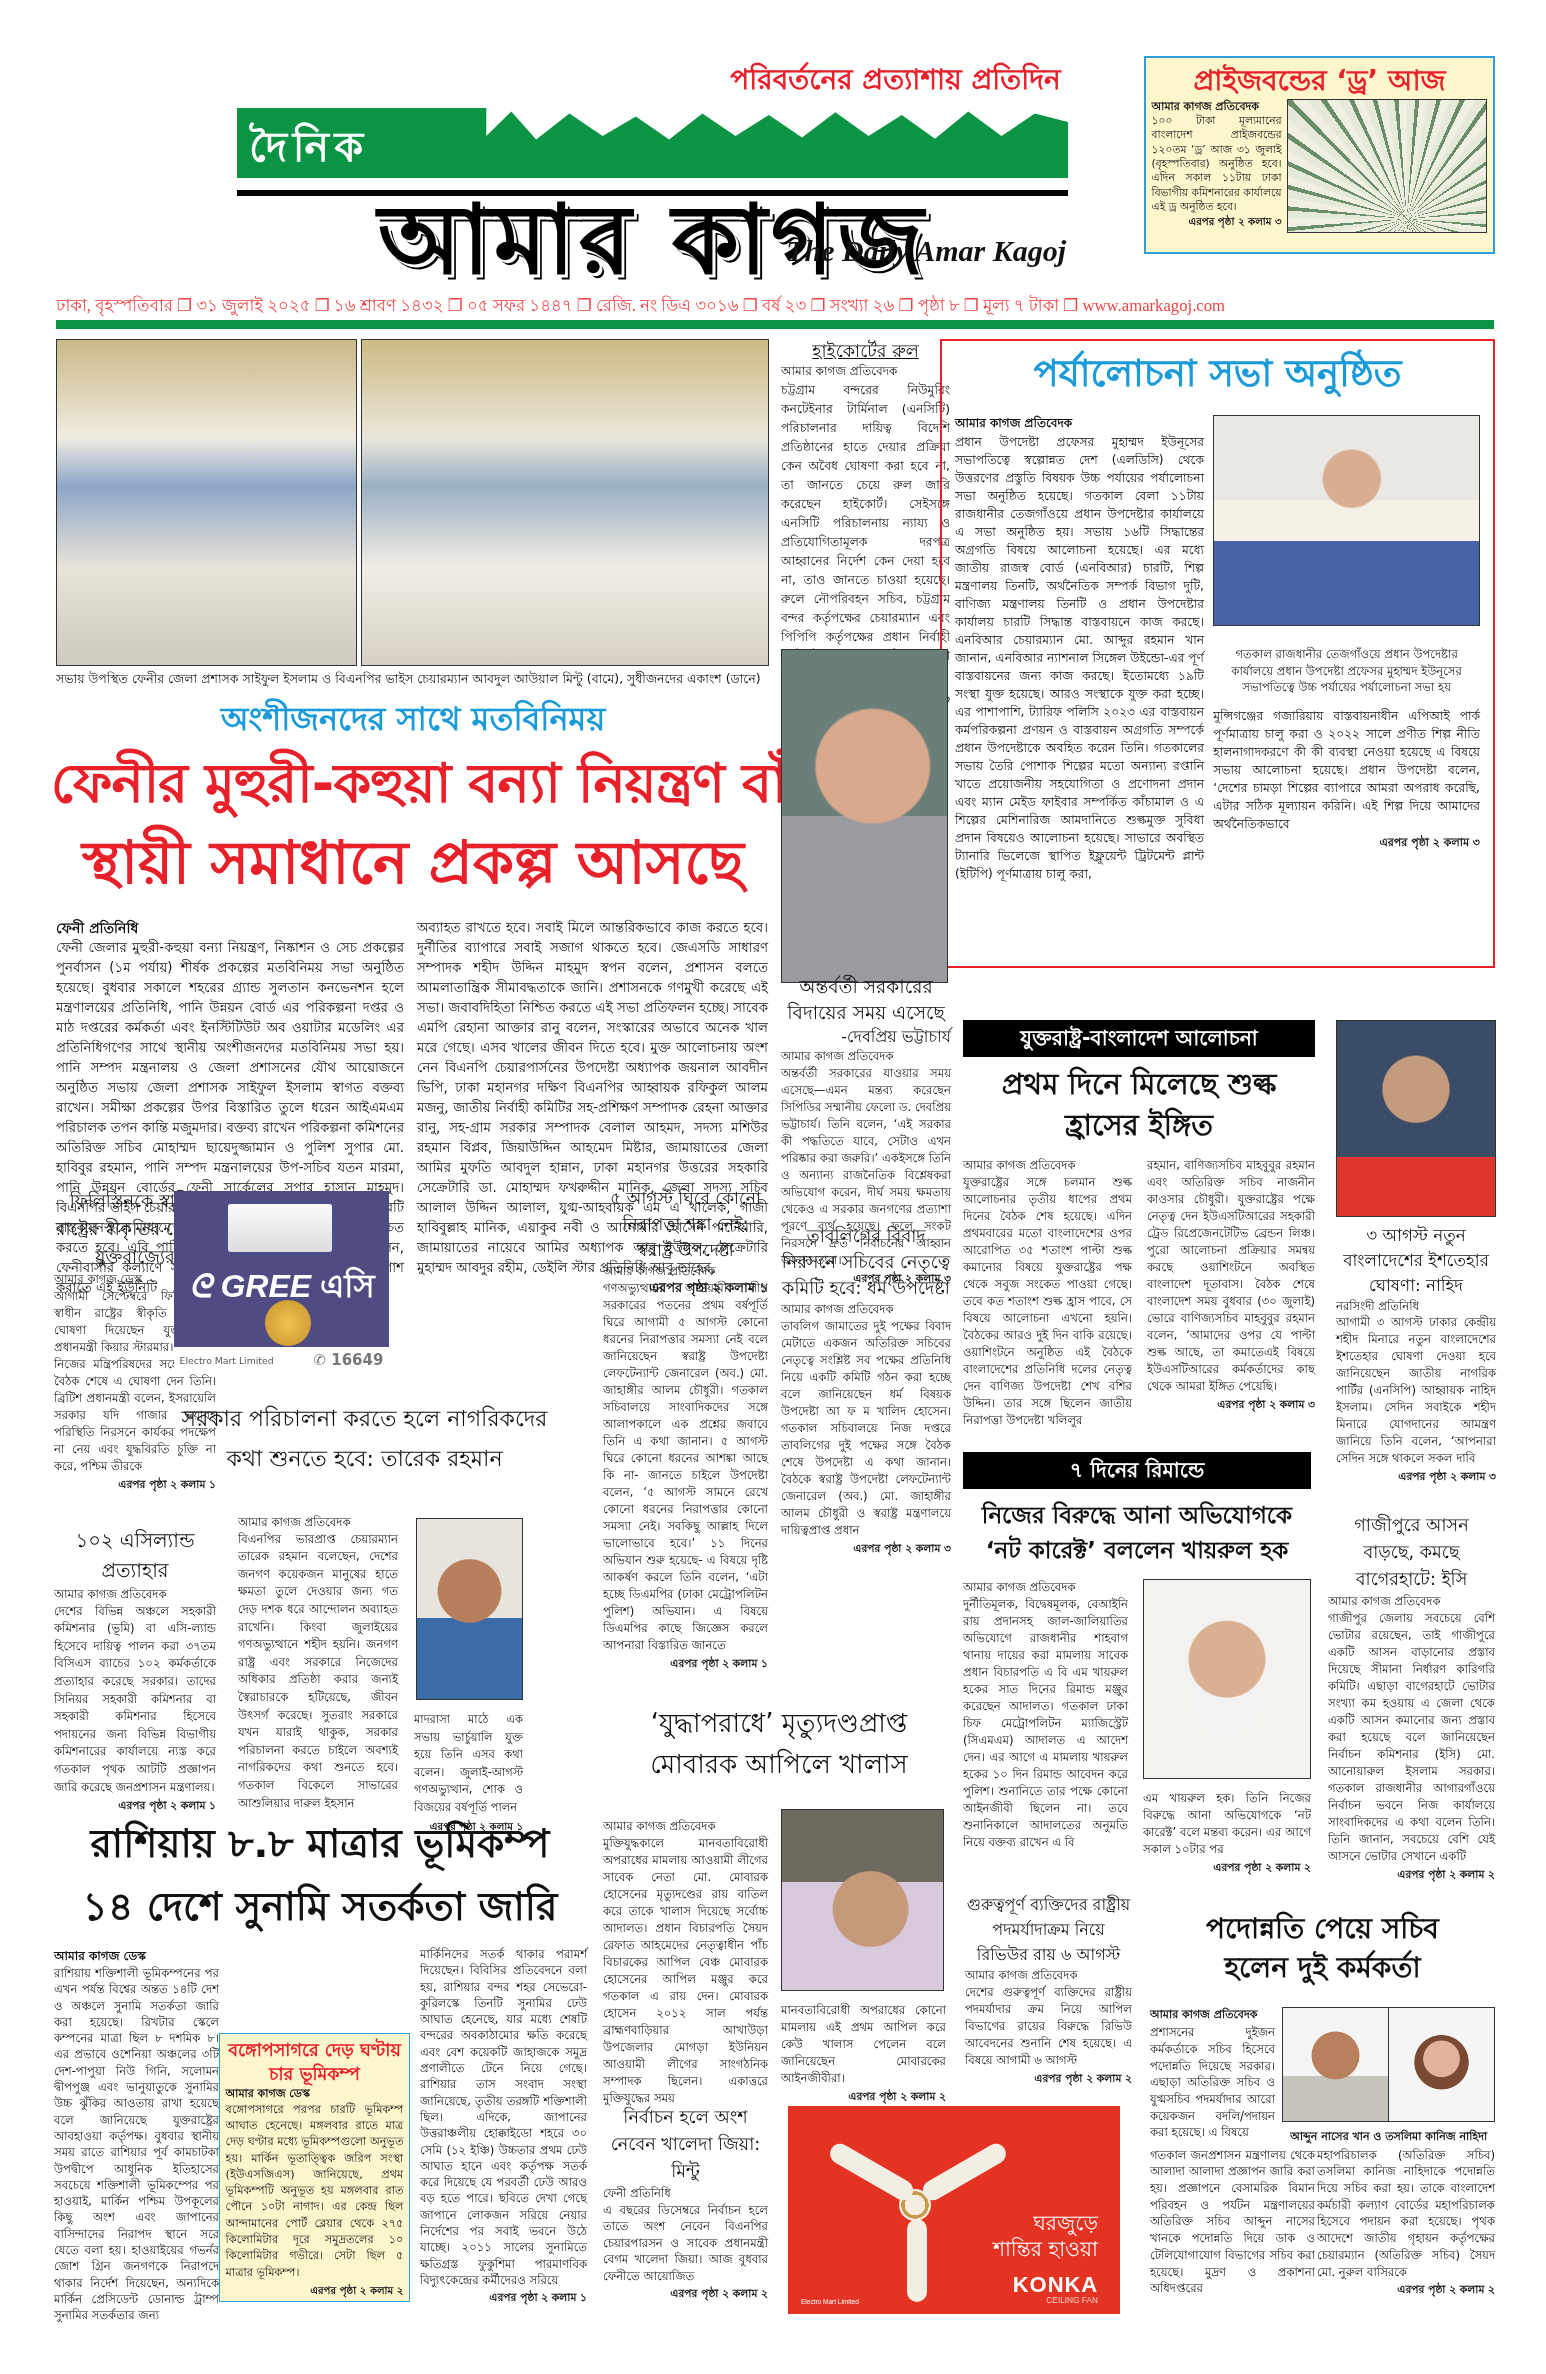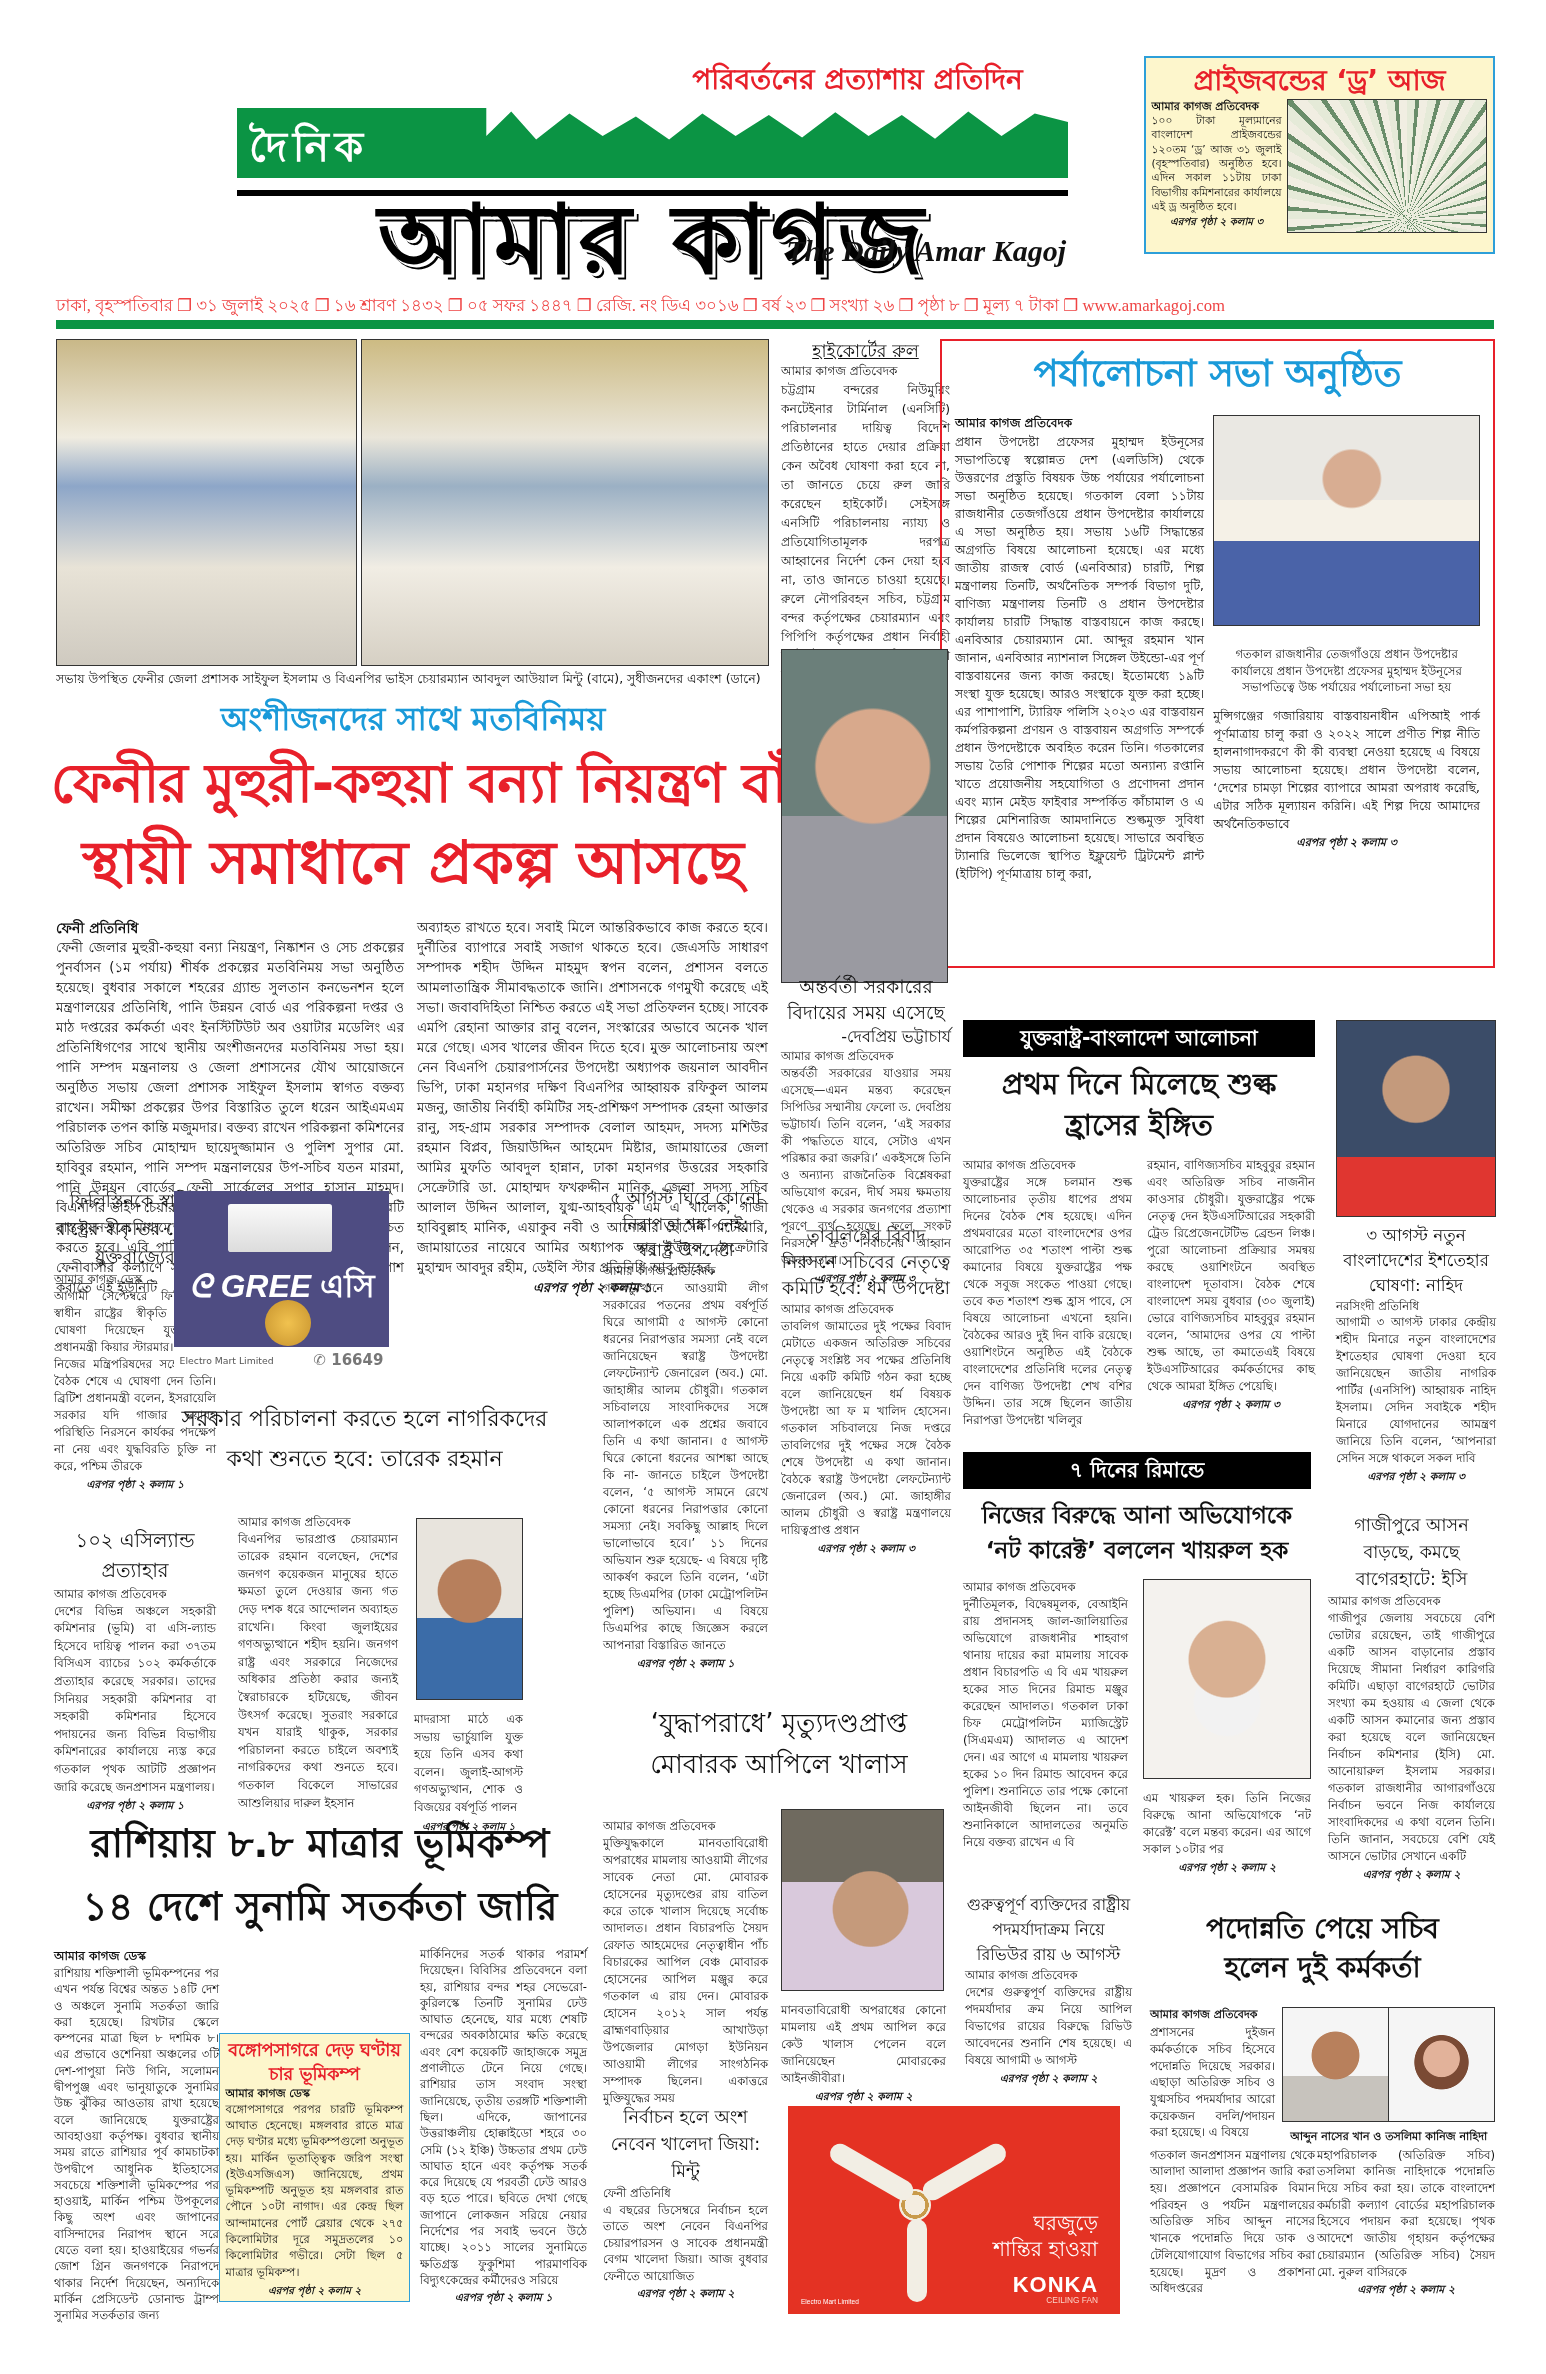--- a/index.html
+++ b/index.html
@@ -1,30 +1,30 @@
 <!DOCTYPE html>
 <html style="font-size:15px"><head>
 <meta charset="utf-8">
 <style>
 *{box-sizing:border-box;margin:0;padding:0}
 body{width:1546px;height:2375px;background:#fff;font-family:"DejaVu Sans",sans-serif;color:#111;position:relative;overflow:hidden}
 .abs{position:absolute}
 .body-text{font-size:14px;line-height:21px;text-align:justify;color:#111}
 .byline{font-size:14px;font-weight:bold;line-height:20.4px}
 .byline-plain{font-size:14px;line-height:20.4px}
-.cont{font-size:13px;font-style:italic;font-weight:bold;text-align:center;line-height:20.4px}
+.cont{font-size:13px;font-weight:bold;text-align:right;line-height:20.4px}
 .head-blk{text-align:center;font-weight:bold;color:#111;line-height:1.25}
 .photo{background:linear-gradient(135deg,#8f8a80,#d7d0c3 40%,#6d6a63);border:0.9px solid #333}
 .banner{background:#000;color:#fff;text-align:center;font-weight:bold}
 </style>
 </head>
 <body>
 
 <header>
-  <div class="abs" style="left:649px;top:58px;width:417px;text-align:center;font-size:28px;font-weight:bold;color:#e8202a;font-family:'DejaVu Serif',serif">পরিবর্তনের প্রত্যাশায় প্রতিদিন</div>
+  <div class="abs" style="left:687px;top:58px;width:417px;text-align:center;font-size:28px;font-weight:bold;color:#e8202a;font-family:'DejaVu Serif',serif">পরিবর্তনের প্রত্যাশায় প্রতিদিন</div>
   <div class="abs" style="left:237px;top:108px;width:831px;height:70px;background:#0b9444;clip-path:polygon(0 0,30% 0,30% 40%,33% 5%,36% 45%,40% 8%,44% 40%,48% 12%,52% 45%,56% 8%,60% 40%,64% 10%,68% 42%,72% 6%,76% 40%,80% 10%,84% 44%,88% 5%,92% 40%,96% 8%,100% 20%,100% 100%,0 100%)"></div>
   <div class="abs" style="left:249px;top:115px;font-size:41px;color:#fff;font-family:'DejaVu Serif',serif;font-weight:bold;letter-spacing:5.6px">দৈনিক</div>
   <div class="abs" style="left:237px;top:190px;width:831px;height:5.6px;background:#000"></div>
   <div class="abs" style="left:237px;top:184px;width:831px;text-align:center;font-size:96px;font-weight:bold;color:#000;font-family:'DejaVu Serif',serif;letter-spacing:3.7px;line-height:111px;text-shadow:2.8px 2.8px 0 #fff,4.6px 4.6px 0 #000">আমার কাগজ</div>
   <div class="abs" style="left:649px;top:234px;width:417px;text-align:right;font-size:30px;font-weight:bold;font-family:'Liberation Serif',serif;font-style:italic">The Daily Amar Kagoj</div>
 
   <div class="abs" style="left:56px;top:292px;width:1447px;font-size:16.7px;color:#ef4444;white-space:nowrap;font-family:'Liberation Serif',serif">
     <span>ঢাকা, বৃহস্পতিবার</span> <span>❐</span>
     <span>৩১ জুলাই ২০২৫</span> <span>❐</span>
     <span>১৬ শ্রাবণ ১৪৩২</span> <span>❐</span>

